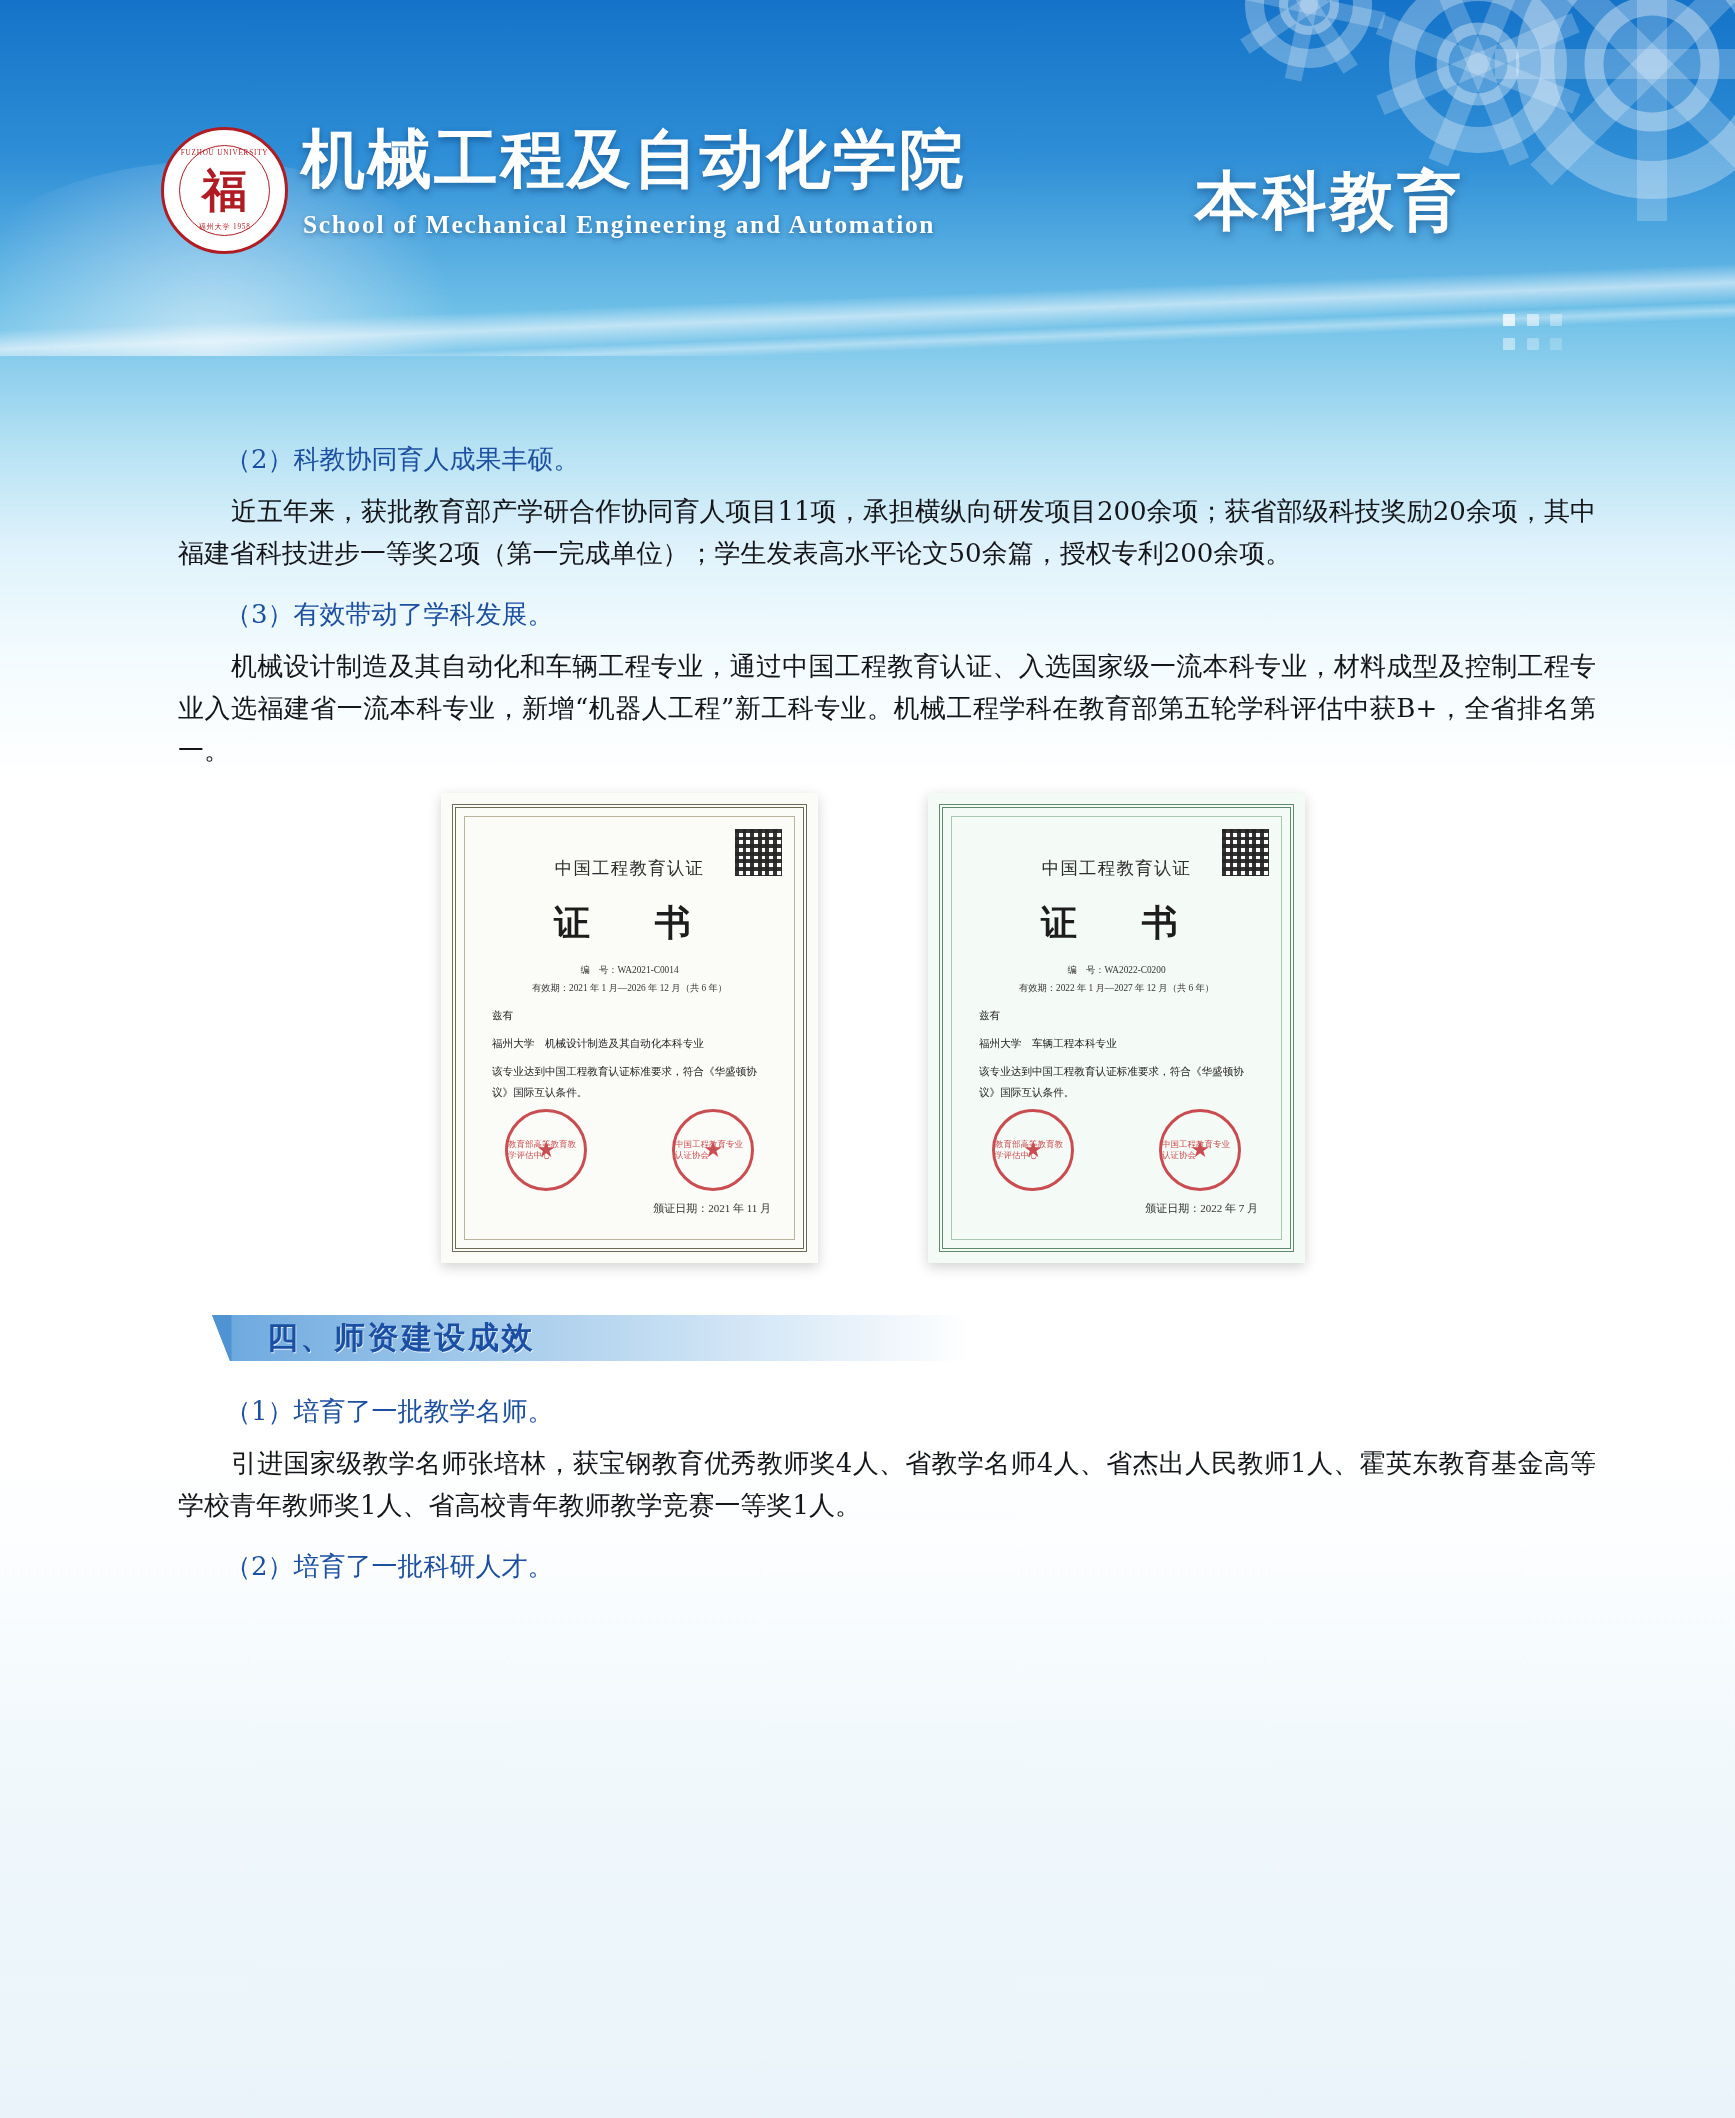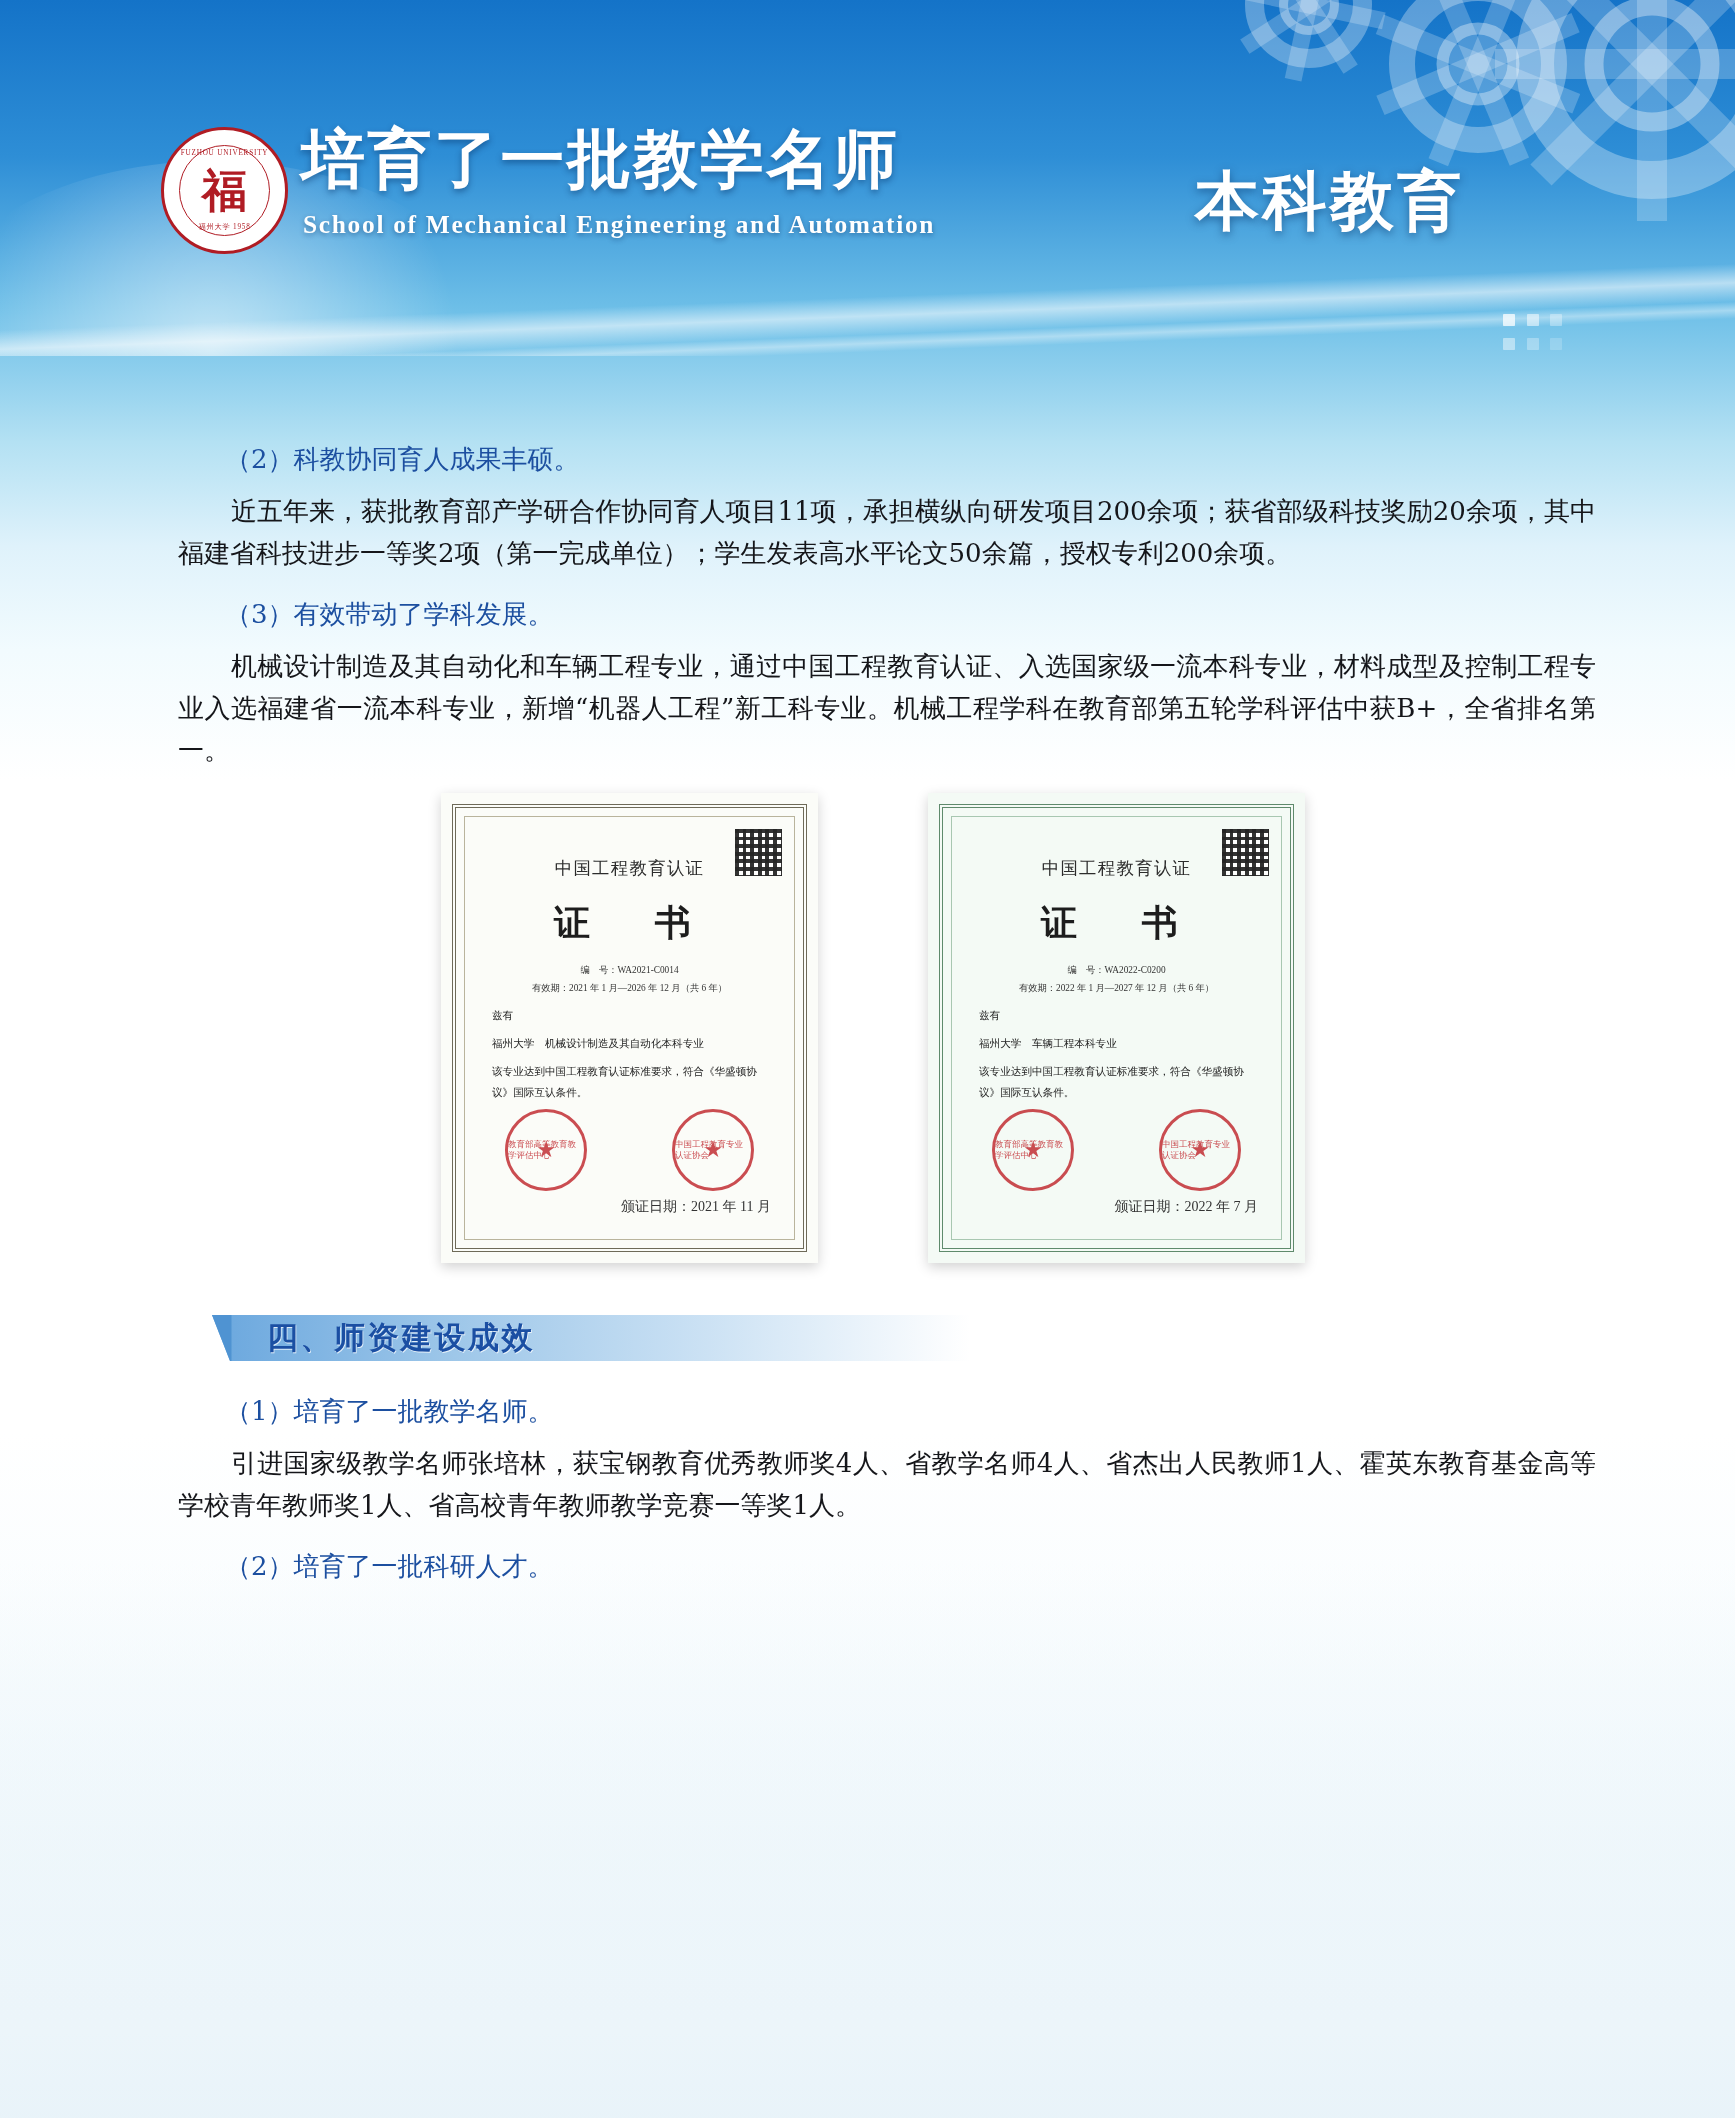--- a/index.html
+++ b/index.html
@@ -179,21 +179,21 @@
     border:3px solid #c0272d;opacity:.82;
     display:flex;align-items:center;justify-content:center;
     color:#c0272d;font-size:8.5px;line-height:1.25;
     font-family:"DejaVu Serif", serif;
   }
   .seal .star{position:absolute;left:50%;top:50%;transform:translate(-50%,-50%);font-size:22px;}
   .cert .seal.s1{left:64px;bottom:72px;}
   .cert .seal.s2{right:64px;bottom:72px;}
   .cert .foot{
     position:absolute;left:47px;right:47px;bottom:47px;
-    font-size:14px;color:#333;display:flex;justify-content:space-between;
+    font-size:11px;color:#333;display:flex;justify-content:space-between;
   }
 </style>
 </head>
 <body>
 
 <div class="page">
 
   <div class="header">
 
     <div class="gear" style="right:-51px;top:-72px;width:271px;height:271px;border-width:38px;">
@@ -234,21 +234,21 @@
     <div class="logo">
       <div class="inner">
         <span class="fu">福</span>
         <span class="ring-text">
           <span style="left:50%;top:3.4px;transform:translateX(-50%);font-size:7.2px;">FUZHOU UNIVERSITY</span>
           <span style="left:50%;bottom:3.4px;transform:translateX(-50%);font-size:7.2px;">福州大学 1958</span>
         </span>
       </div>
     </div>
 
-    <div class="title-cn">培育了一批教学名师</div>
+    <div class="title-cn">机械工程及自动化学院</div>
     <div class="title-en">School of Mechanical Engineering and Automation</div>
     <div class="title-badge">本科教育</div>
   </div>
 
   <div class="content">
 
     <h3 class="sub">（2）科教协同育人成果丰硕。</h3>
     <p class="para">近五年来，获批教育部产学研合作协同育人项目11项，承担横纵向研发项目200余项；获省部级科技奖励20余项，其中福建省科技进步一等奖2项（第一完成单位）；学生发表高水平论文50余篇，授权专利200余项。</p>
 
     <h3 class="sub">（3）有效带动了学科发展。</h3>

